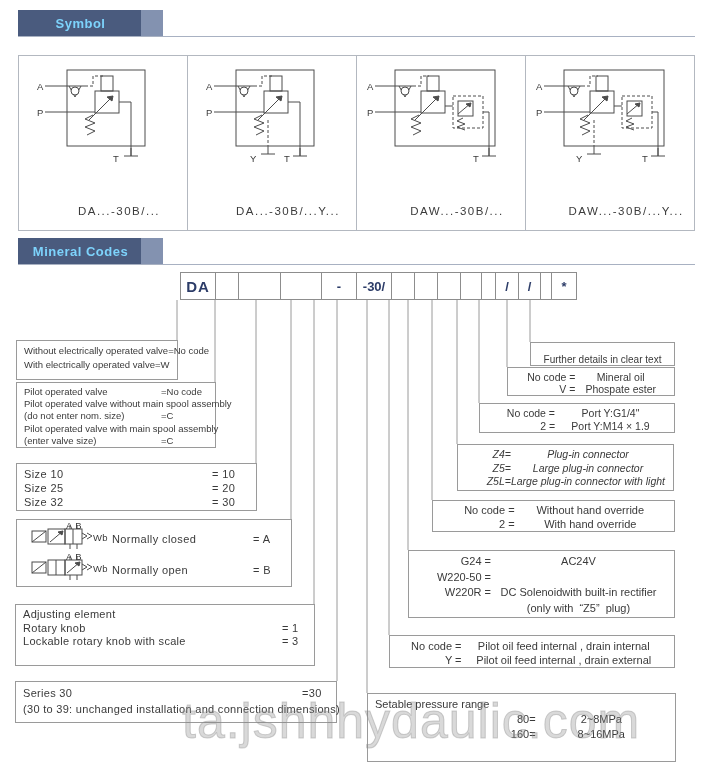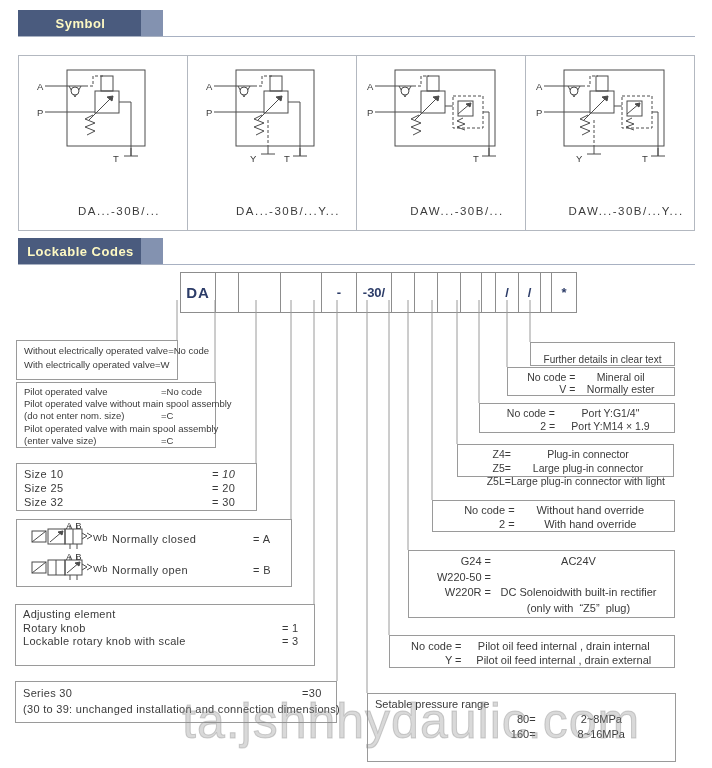--- a/index.html
+++ b/index.html
@@ -3,40 +3,40 @@
 <meta charset="utf-8">
 <style>
   html,body{margin:0;padding:0;}
   body{
     width:712px;height:768px;position:relative;background:#ffffff;
     font-family:"Liberation Sans", sans-serif;color:#3a3a3a;overflow:hidden;
   }
   
   .hdr{
     position:absolute;left:18px;width:145px;height:26px;background:#4a5b7e;
-    color:#fef9c3;font-size:13px;font-weight:bold;letter-spacing:.5px;
+    color:#7dd3fc;font-size:13px;font-weight:bold;letter-spacing:.5px;
     display:flex;align-items:center;justify-content:center;padding-right:20px;box-sizing:border-box;
   }
   .hdr::after{
     content:"";position:absolute;right:0;top:0;width:22px;height:26px;background:#8392b0;
   }
   .hdr-line{position:absolute;left:18px;width:677px;height:1px;background:#a8b1c2;}
   
   .cards{position:absolute;left:18px;top:55px;width:677px;height:176px;display:flex;}
   .card{flex:1;border:1px solid #b3b8c0;margin-left:-1px;position:relative;background:#fff;}
   .card:first-child{margin-left:0;}
   .card svg{display:block;margin:4px auto 0;}
   .card-label{
     position:absolute;bottom:13px;left:16px;width:100%;text-align:center;
     font-size:11.5px;letter-spacing:1.5px;color:#3b3b3b;white-space:nowrap;
   }
   .sym{stroke:#4c4c4c;stroke-width:1;fill:none;}
   .symtxt{font-size:9.5px;fill:#3a3a3a;font-family:"Liberation Sans",sans-serif;}
   
-  .code-row{position:absolute;left:132px;top:272px;height:41px;display:flex;padding-left:48px;}
+  .code-row{position:absolute;left:132px;top:272px;height:28px;display:flex;padding-left:48px;}
   .code-cell{
     border:1px solid #8d8d8d;margin-left:-1px;background:#fff;box-sizing:border-box;
     display:flex;align-items:center;justify-content:center;
     font-weight:bold;color:#2c3c68;font-size:13px;
   }
   .code-cell:first-child{margin-left:0;font-size:15px;letter-spacing:1px;}
   
   .connectors{position:absolute;left:0;top:0;pointer-events:none;}
   .connectors line{stroke:#9a9a9a;stroke-width:1;}
   
@@ -53,21 +53,21 @@
   
   .lb1{left:16px;top:340px;width:162px;height:40px;font-size:9.5px;line-height:14px;}
   .lb2{left:16px;top:382px;width:200px;height:66px;font-size:9.5px;line-height:12.2px;}
   .lb3{left:16px;top:463px;width:241px;height:48px;font-size:11px;line-height:14px;letter-spacing:.4px;}
   .lb4{left:16px;top:519px;width:276px;height:68px;font-size:11px;letter-spacing:.4px;}
   .lb5{left:15px;top:604px;width:300px;height:62px;font-size:11px;line-height:13.5px;letter-spacing:.3px;}
   .lb6{left:15px;top:681px;width:322px;height:42px;font-size:11px;line-height:16px;letter-spacing:.3px;}
   .rb1{left:530px;top:342px;width:145px;height:17px;font-size:10px;padding:11px 4px;text-align:center;}
   .rb2{left:507px;top:367px;width:168px;height:29px;font-size:10.5px;line-height:12px;}
   .rb3{left:479px;top:403px;width:196px;height:30px;font-size:10.5px;line-height:12.5px;}
-  .rb4{left:457px;top:444px;width:217px;height:33px;font-size:10.5px;line-height:13.5px;}
+  .rb4{left:457px;top:444px;width:217px;height:47px;font-size:10.5px;line-height:13.5px;font-style:italic;}
   .rb5{left:432px;top:500px;width:243px;height:32px;font-size:11px;line-height:13.5px;}
   .rb6{left:408px;top:550px;width:267px;height:68px;font-size:11px;line-height:15.5px;}
   .rb7{left:389px;top:635px;width:286px;height:33px;font-size:11px;line-height:14px;}
   .rb8{left:367px;top:693px;width:309px;height:69px;font-size:11px;line-height:15px;}
   .l4row{display:flex;align-items:center;height:31px;}
   .l4row .icon{width:88px;flex:none;}
   .l4row .lbl{flex:1;}
   
   .watermark{
     position:absolute;left:182px;top:692px;width:540px;font-size:50px;letter-spacing:1px;
@@ -200,21 +200,21 @@
       <text class="symtxt" x="6" y="30">A</text>
       <text class="symtxt" x="6" y="56">P</text>
       <text class="symtxt" x="46" y="102">Y</text>
       <text class="symtxt" x="112" y="102">T</text>
     </svg>
     <div class="card-label">DAW...-30B/...Y...</div>
   </div>
 </div>
 
 <div class="hdr" style="top:238px;">
-  <span>Lockable Codes</span>
+  <span>Mineral Codes</span>
 </div>
 <div class="hdr-line" style="top:264px;"></div>
 
 <div class="code-row">
   <div class="code-cell" style="width:36px;">DA</div>
   <div class="code-cell" style="width:24px;"></div>
   <div class="code-cell" style="width:43px;"></div>
   <div class="code-cell" style="width:42px;"></div>
   <div class="code-cell" style="width:36px;">-</div>
   <div class="code-cell" style="width:36px;">-30/</div>
@@ -274,21 +274,21 @@
   </div>
   <div class="lrow">
     <span class="lbl">(enter valve  size)</span>
     <span class="val" style="width:46px;">=C</span>
   </div>
 </div>
 
 <div class="abox lb3">
   <div class="lrow">
     <span class="lbl">Size 10</span>
-    <span class="val" style="width:36px;font-style:italic;">= 10</span>
+    <span class="val" style="width:36px;">= 10</span>
   </div>
   <div class="lrow">
     <span class="lbl">Size 25</span>
     <span class="val" style="width:36px;">= 20</span>
   </div>
   <div class="lrow">
     <span class="lbl">Size 32</span>
     <span class="val" style="width:36px;">= 30</span>
   </div>
 </div>
@@ -374,21 +374,21 @@
   <span>Further details in clear text</span>
 </div>
 
 <div class="abox rb2">
   <div class="rrow">
     <span class="code" style="width:40%;">No code =</span>
     <span class="desc">Mineral oil</span>
   </div>
   <div class="rrow">
     <span class="code" style="width:40%;">V =</span>
-    <span class="desc">Normally ester</span>
+    <span class="desc">Phospate ester</span>
   </div>
 </div>
 
 <div class="abox rb3">
   <div class="rrow">
     <span class="code" style="width:38%;">No code =</span>
     <span class="desc">Port Y:G1/4"</span>
   </div>
   <div class="rrow">
     <span class="code" style="width:38%;">2 =</span>

